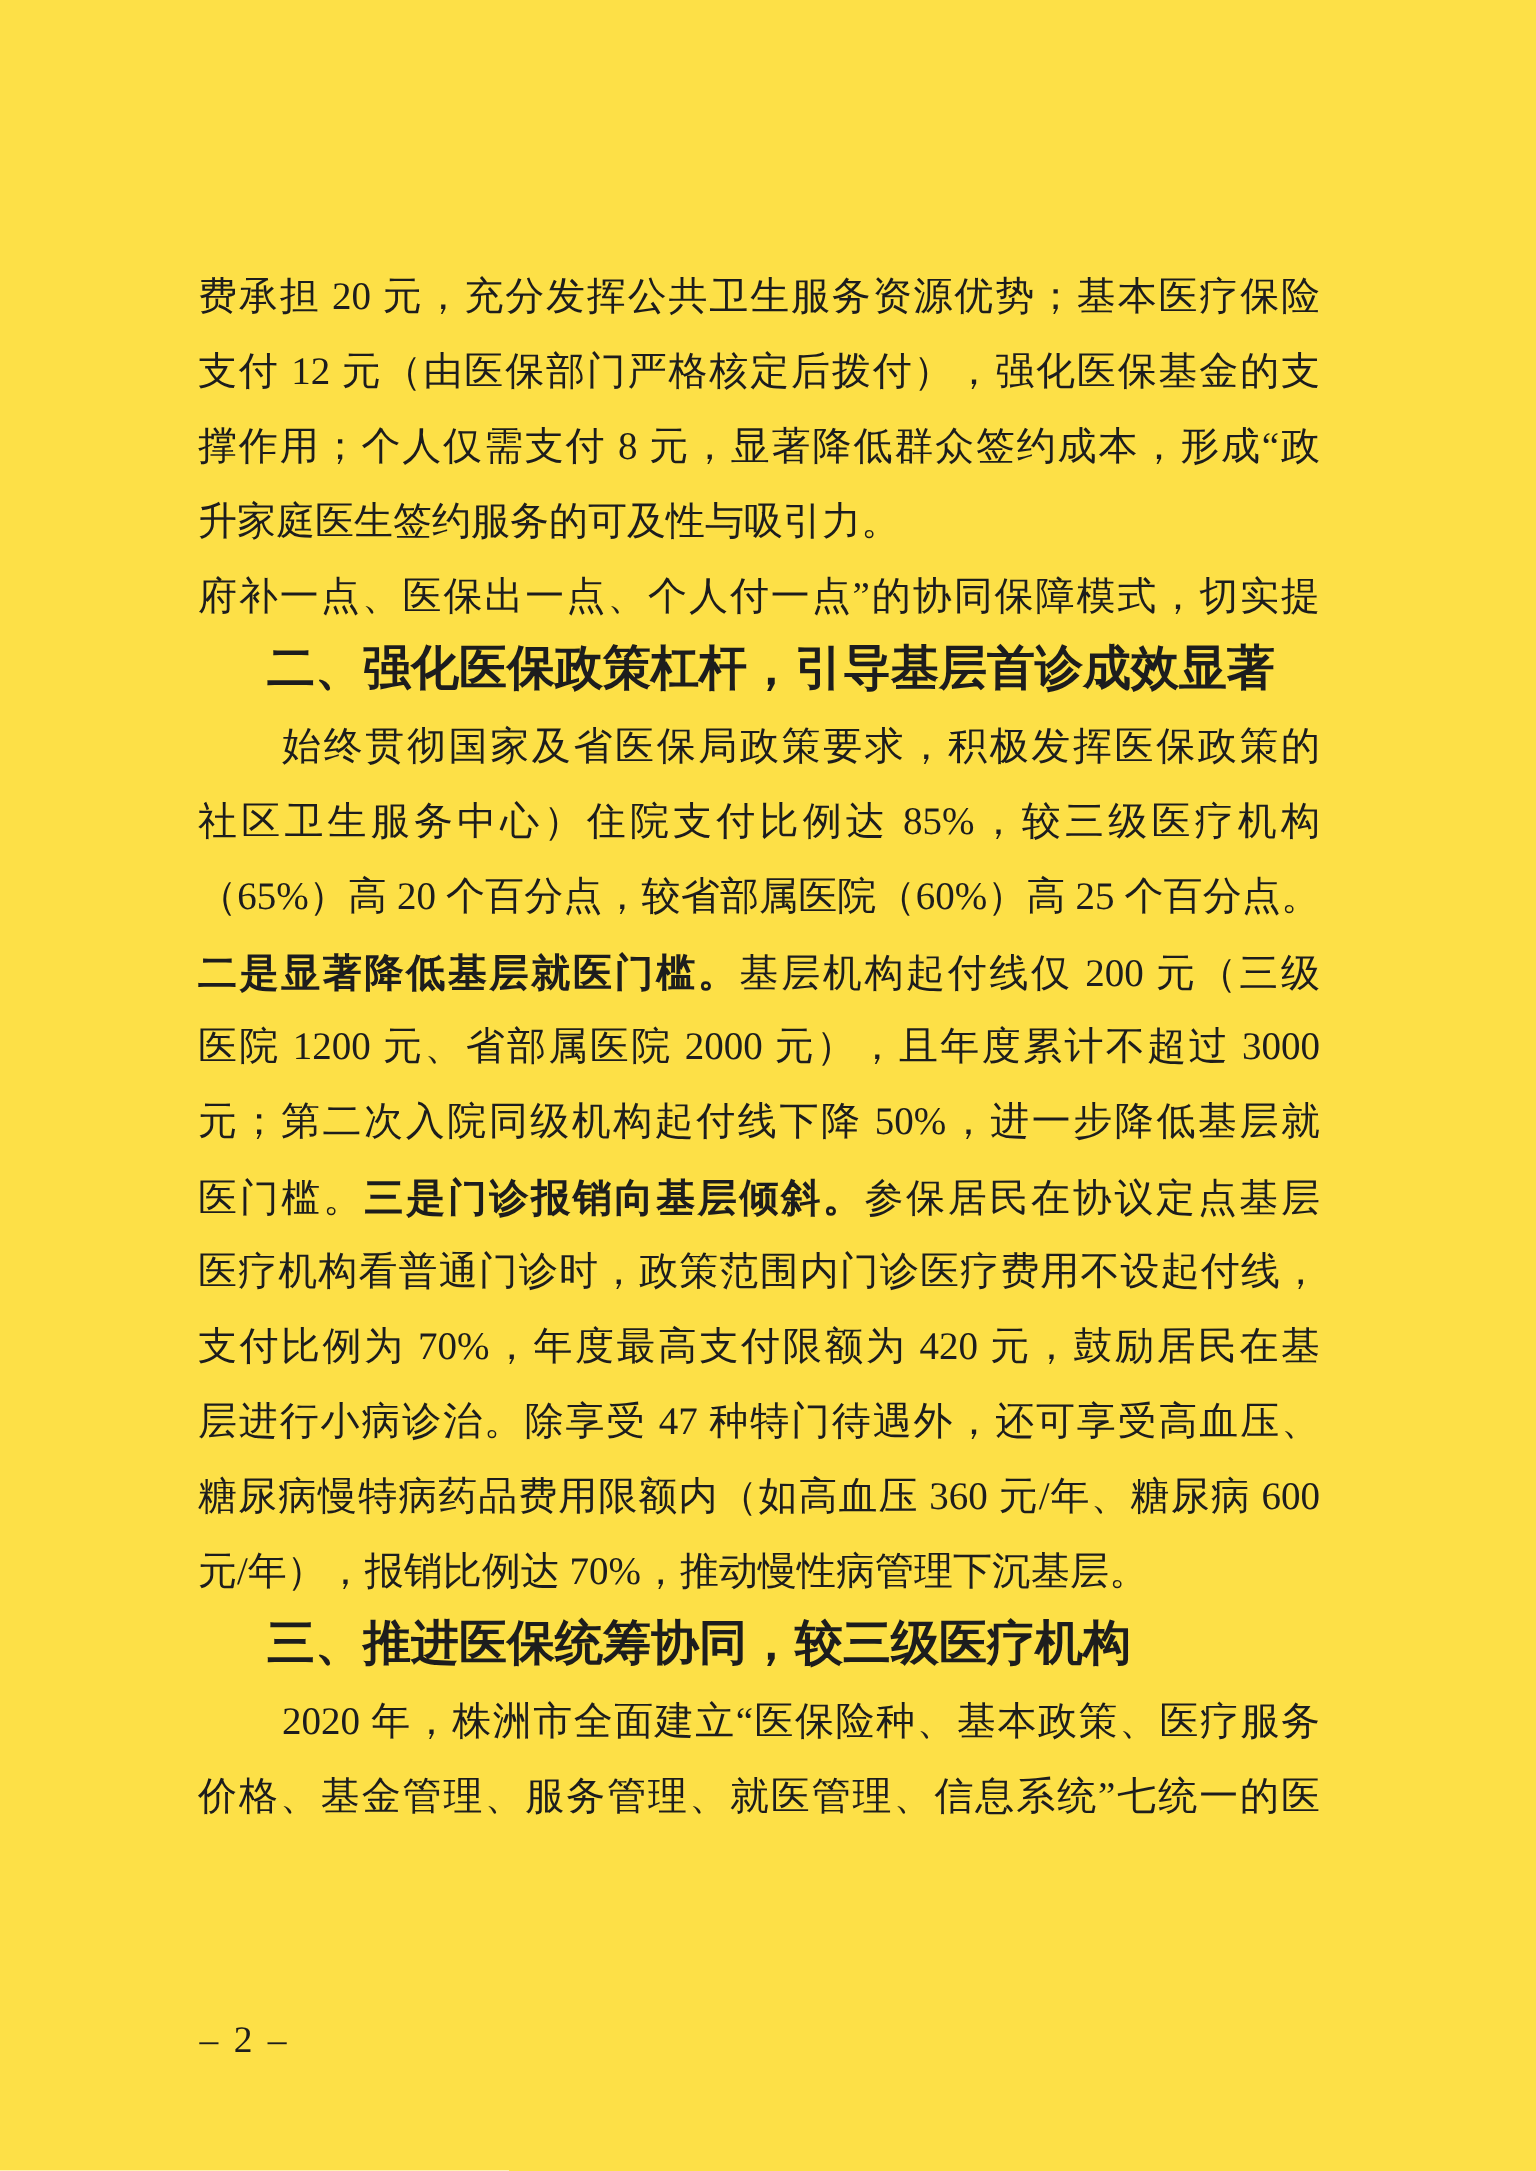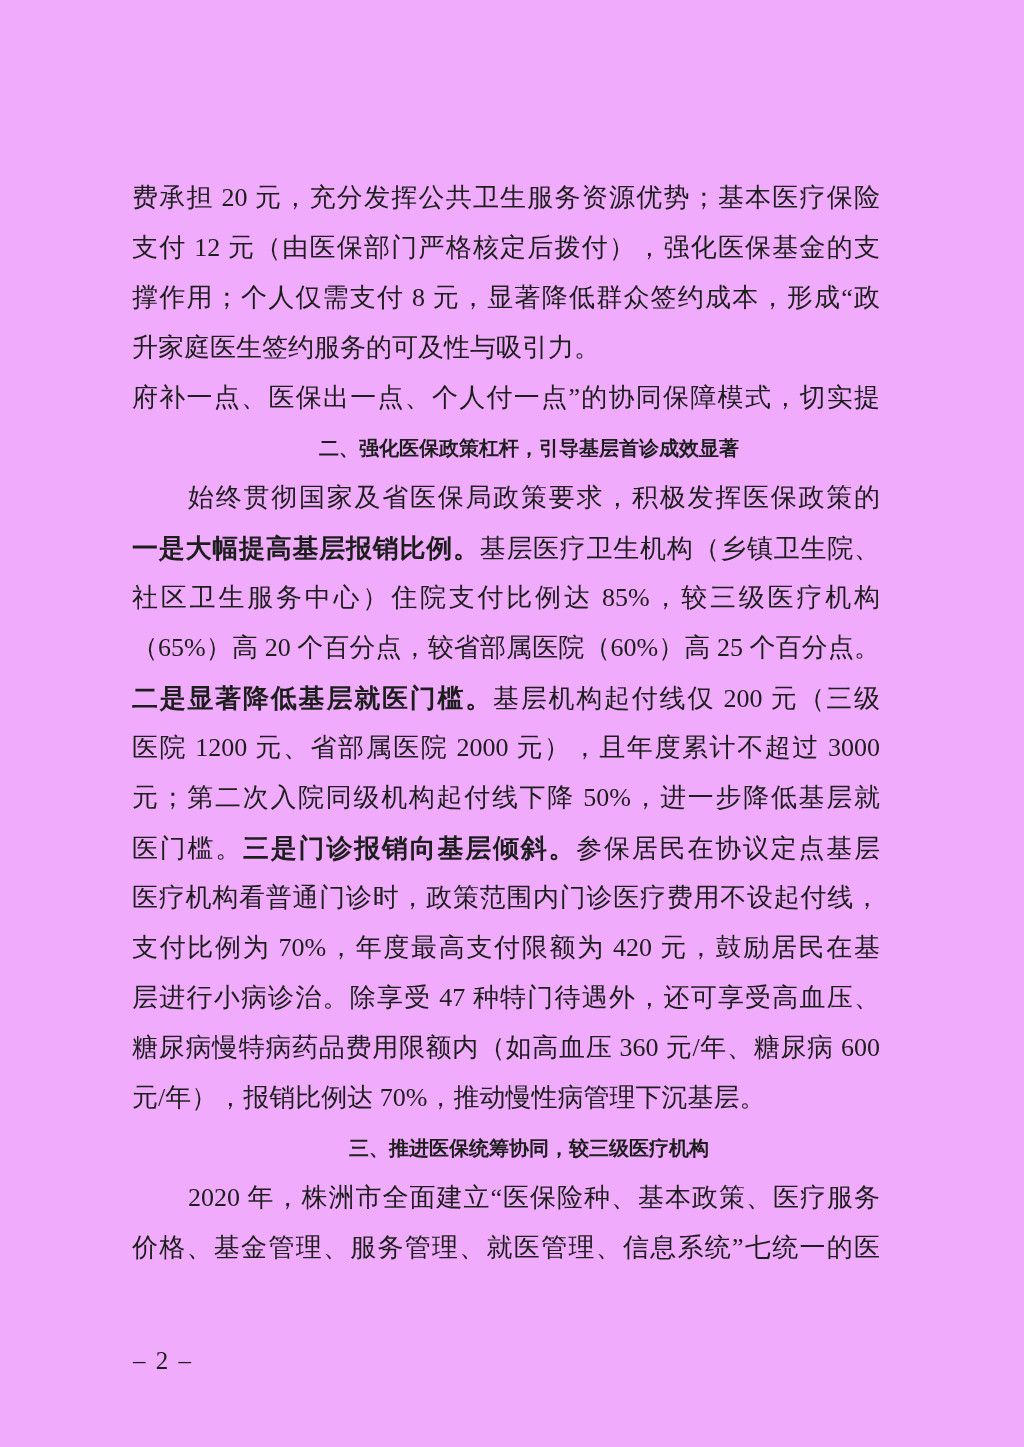--- a/index.html
+++ b/index.html
@@ -4,21 +4,21 @@
 <style>
   html, body {
     margin: 0;
     padding: 0;
     background: #ffffff;
   }
   .page {
     position: relative;
     width: 1024px;
     height: 1447px;
-    background: #f0abfc;
+    background: #fde047;
     overflow: hidden;
   }
   .content {
     position: absolute;
     left: 132px;
     top: 173px;
     width: 748px;
   }
   .line {
     font-family: "Liberation Serif", "DejaVu Serif", serif;
@@ -30,26 +30,25 @@
   }
   .line.j {
     text-align: justify;
     text-align-last: justify;
     white-space: normal;
   }
   .line.indent {
     padding-left: 56px;
   }
   .line.heading {
-    font-family: Liberation Serif, serif;
+    font-family: Liberation Mono, monospace;
     font-weight: 700;
-    font-size: 20px;
+    font-size: 32px;
     padding-left: 46px;
     white-space: nowrap;
-    text-align: center;
   }
   .b {
     font-family: "Liberation Sans", "DejaVu Sans", sans-serif;
     font-weight: 700;
   }
   .page-number {
     position: absolute;
     left: 133px;
     top: 1336px;
     font-family: "Liberation Serif", "DejaVu Serif", serif;
@@ -64,21 +63,20 @@
 
 <div class="page">
   <div class="content" id="document-body">
       <div class="line j"><span>费承担 20 元，充分发挥公共卫生服务资源优势；基本医疗保险</span></div>
       <div class="line j"><span>支付 12 元（由医保部门严格核定后拨付），强化医保基金的支</span></div>
       <div class="line j"><span>撑作用；个人仅需支付 8 元，显著降低群众签约成本，形成“政</span></div>
       <div class="line"><span>升家庭医生签约服务的可及性与吸引力。</span></div>
       <div class="line j"><span>府补一点、医保出一点、个人付一点”的协同保障模式，切实提</span></div>
       <div class="line heading"><span>二、强化医保政策杠杆，引导基层首诊成效显著</span></div>
       <div class="line j indent"><span>始终贯彻国家及省医保局政策要求，积极发挥医保政策的</span></div>
-      <div class="line j"><span class="b">一是大幅提高基层报销比例。</span><span>基层医疗卫生机构（乡镇卫生院、</span></div>
       <div class="line j"><span>社区卫生服务中心）住院支付比例达 85%，较三级医疗机构</span></div>
       <div class="line j"><span>（65%）高 20 个百分点，较省部属医院（60%）高 25 个百分点。</span></div>
       <div class="line j"><span class="b">二是显著降低基层就医门槛。</span><span>基层机构起付线仅 200 元（三级</span></div>
       <div class="line j"><span>医院 1200 元、省部属医院 2000 元），且年度累计不超过 3000</span></div>
       <div class="line j"><span>元；第二次入院同级机构起付线下降 50%，进一步降低基层就</span></div>
       <div class="line j"><span>医门槛。</span><span class="b">三是门诊报销向基层倾斜。</span><span>参保居民在协议定点基层</span></div>
       <div class="line j"><span>医疗机构看普通门诊时，政策范围内门诊医疗费用不设起付线，</span></div>
       <div class="line j"><span>支付比例为 70%，年度最高支付限额为 420 元，鼓励居民在基</span></div>
       <div class="line j"><span>层进行小病诊治。除享受 47 种特门待遇外，还可享受高血压、</span></div>
       <div class="line j"><span>糖尿病慢特病药品费用限额内（如高血压 360 元/年、糖尿病 600</span></div>

